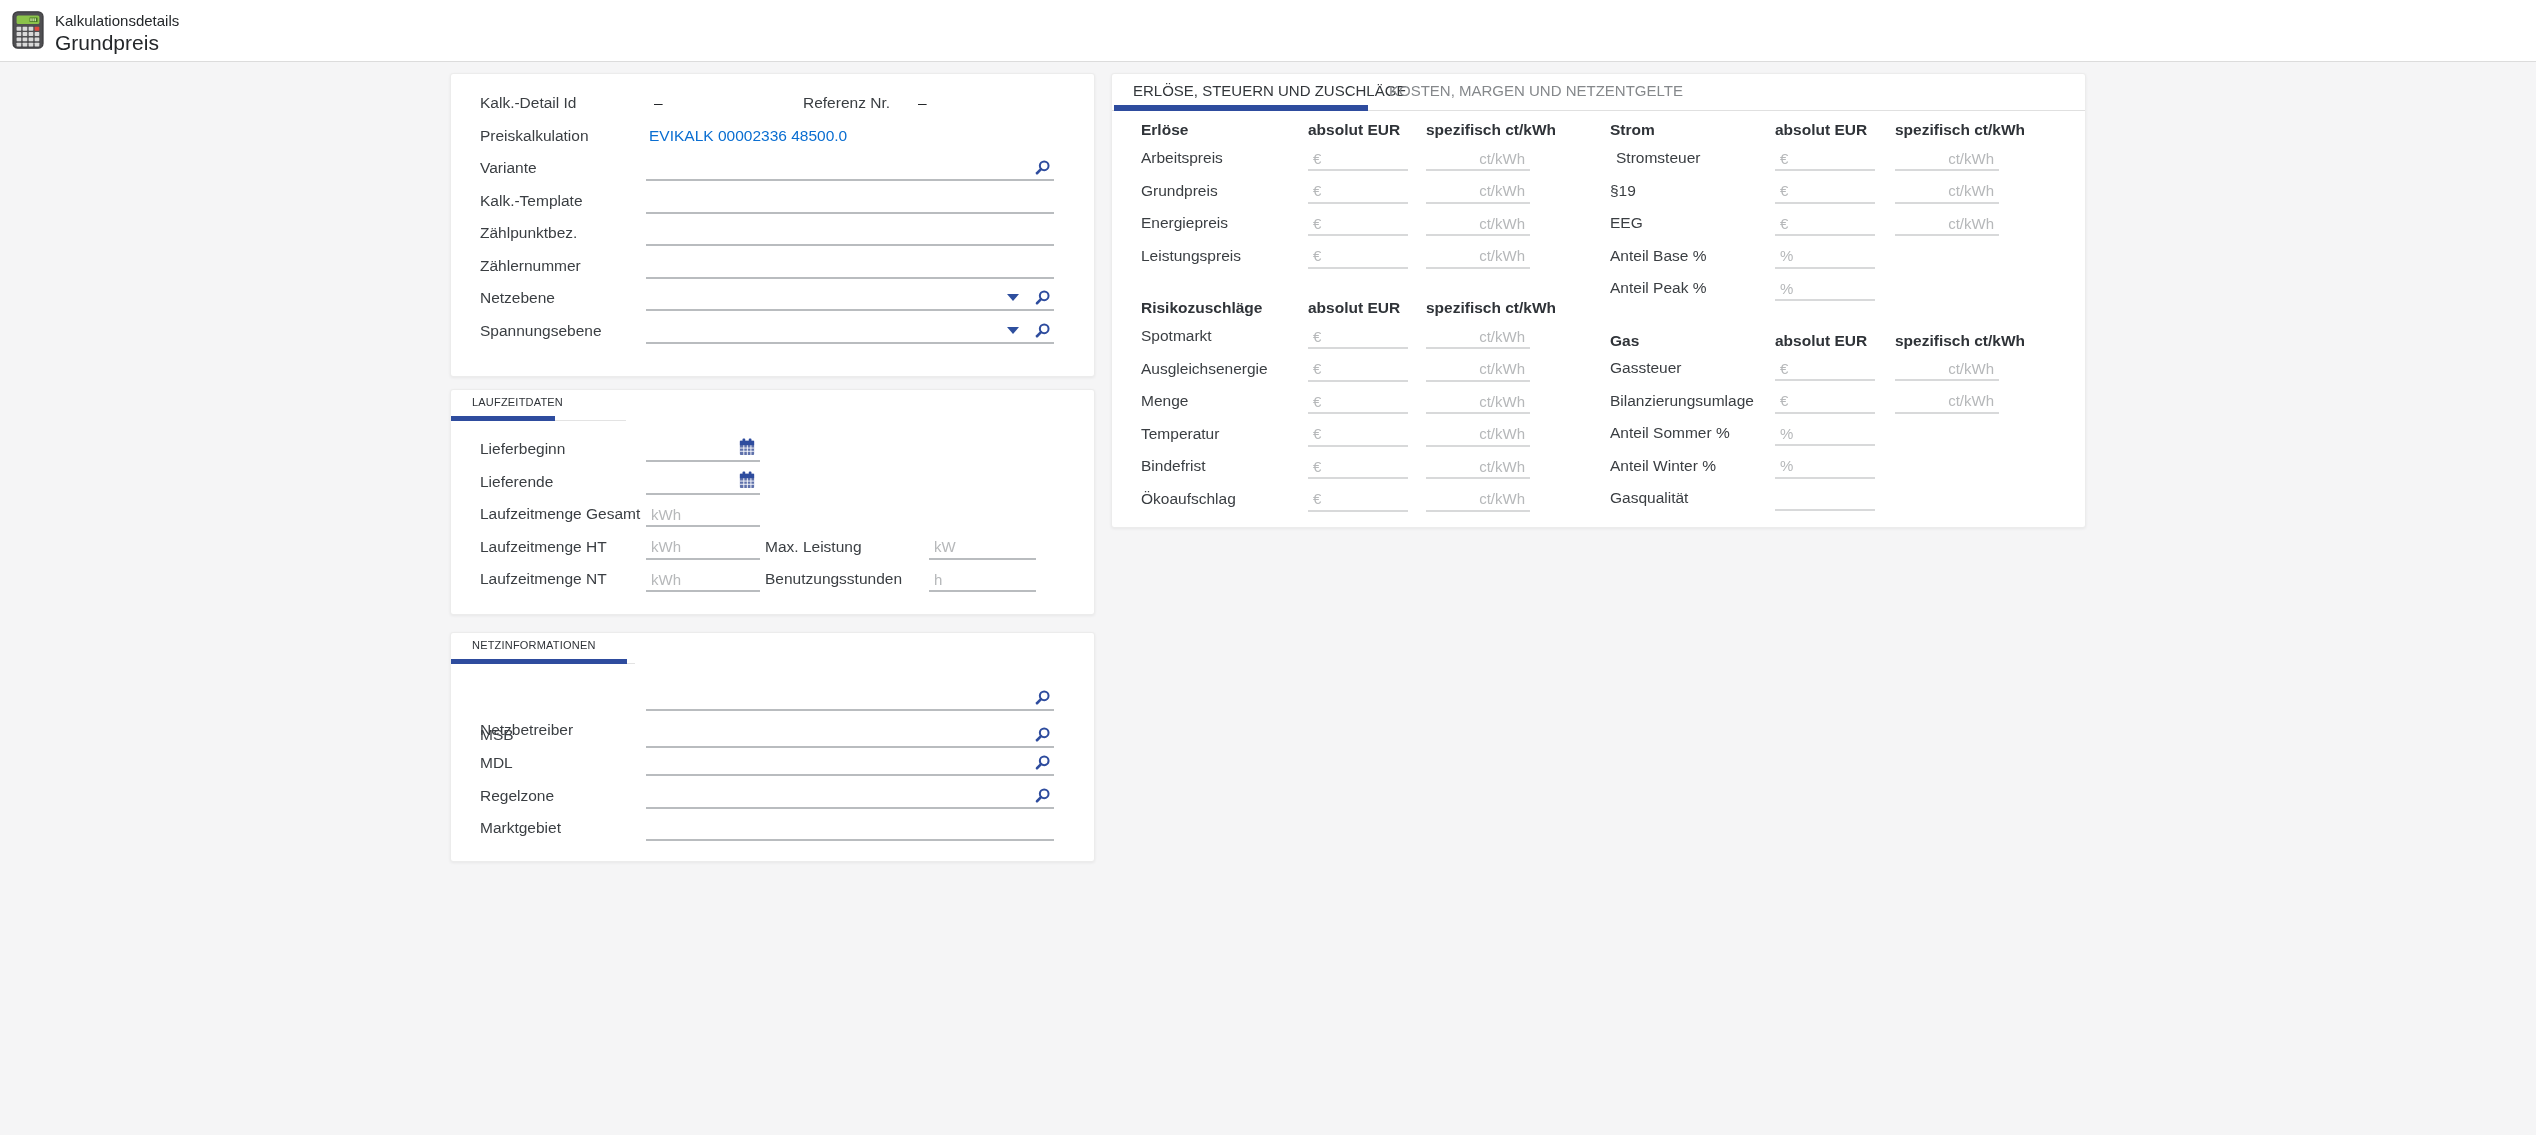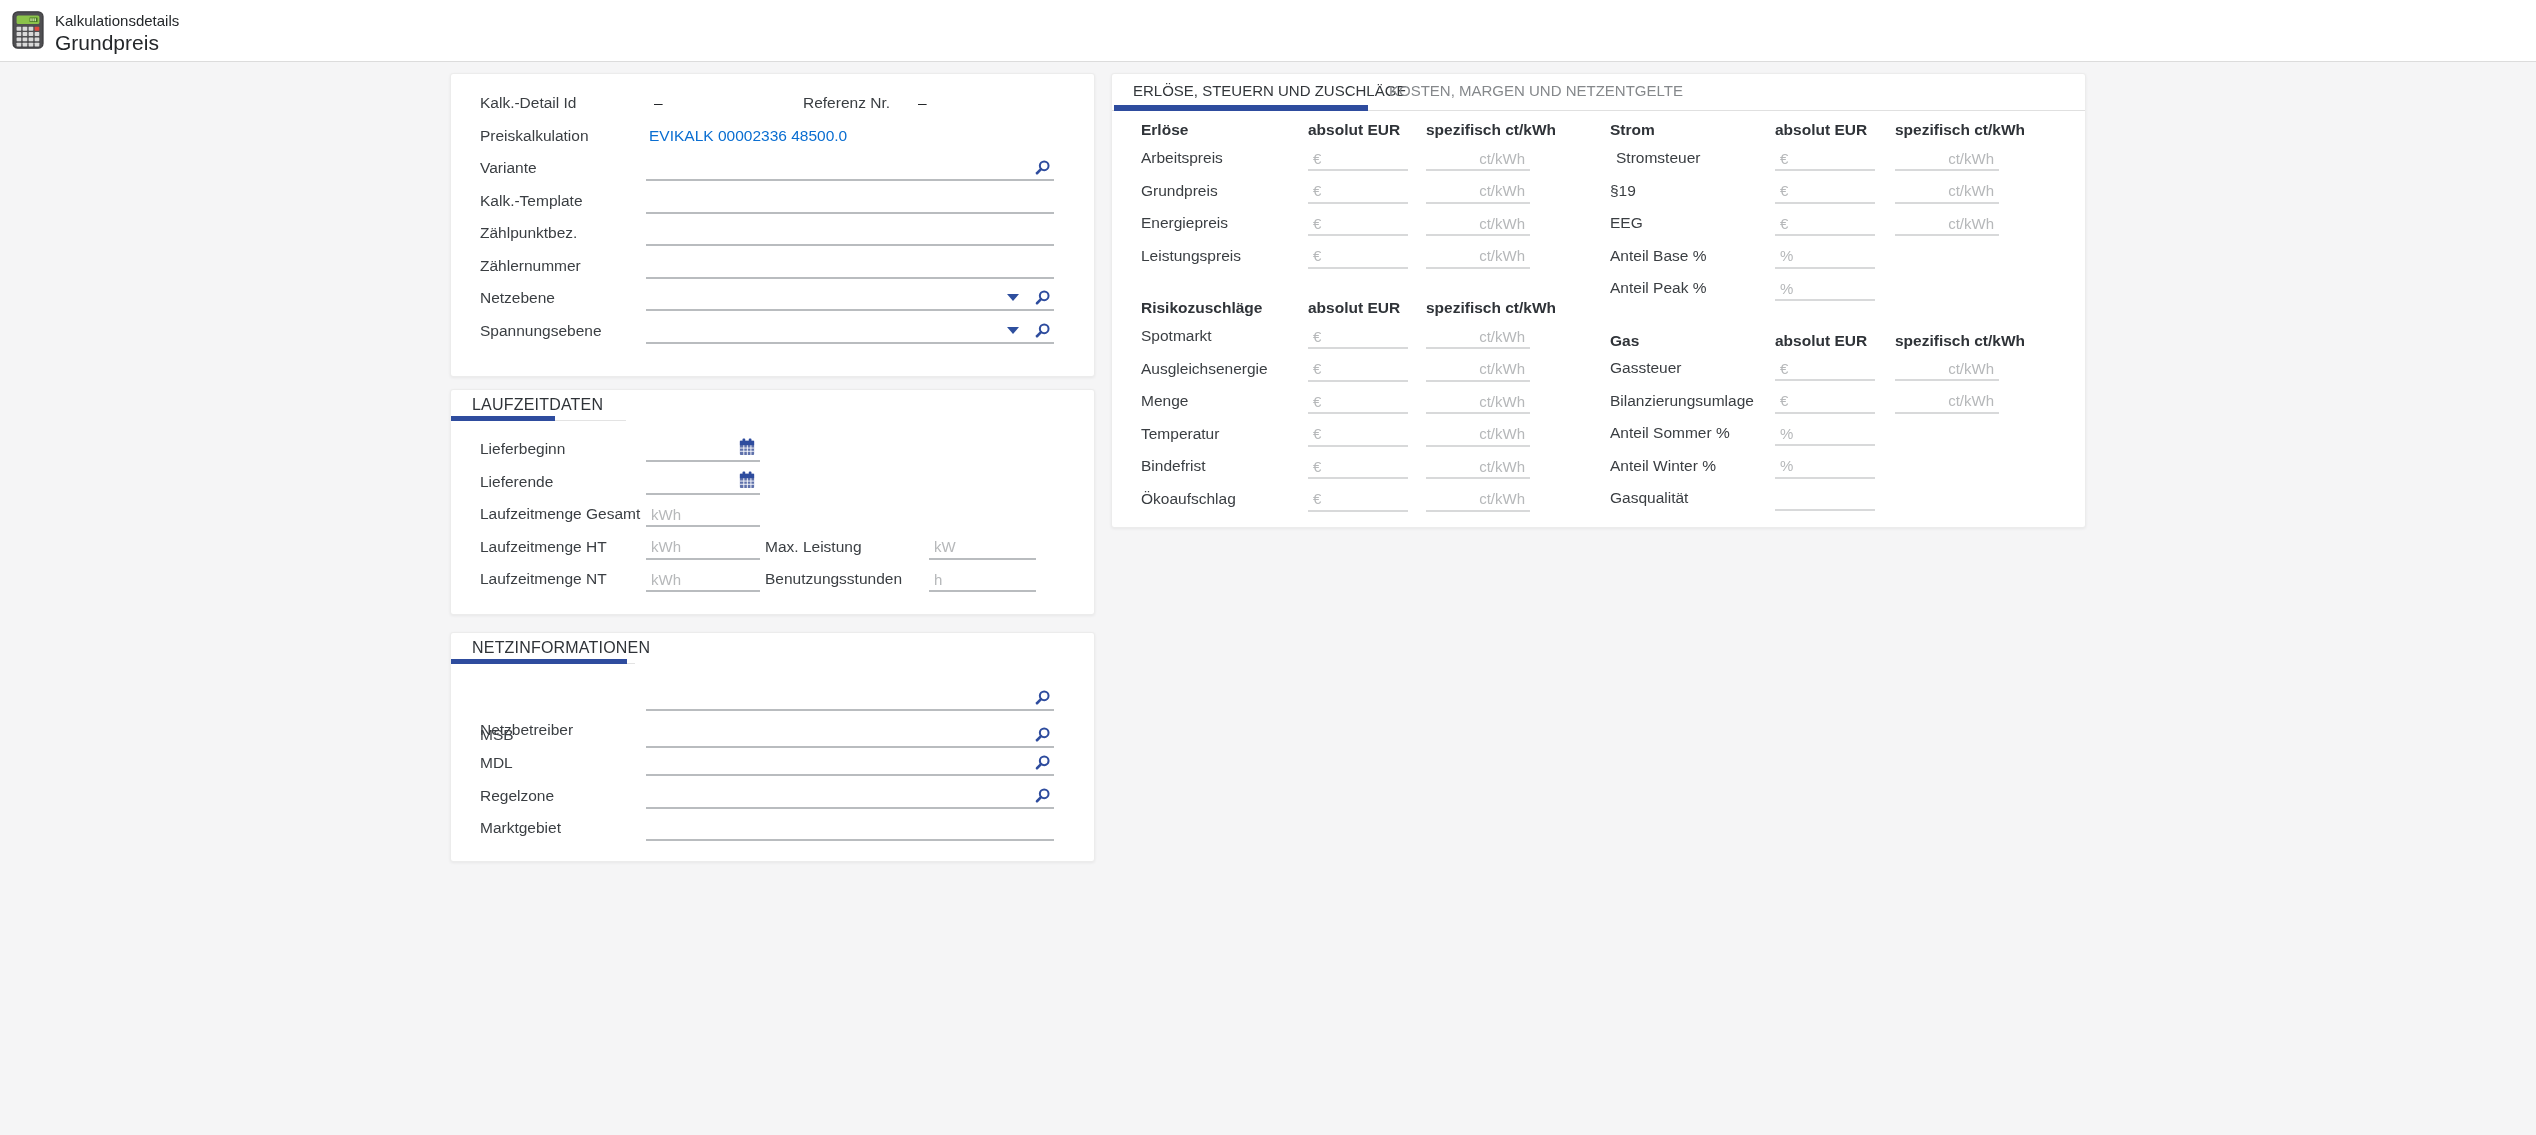--- a/index.html
+++ b/index.html
@@ -51,21 +51,21 @@
   input.alignr{text-align:right;}
 
   .icon-abs{position:absolute;}
   .dd-arrow{
     display:block;width:0;height:0;
     border-left:6px solid transparent;border-right:6px solid transparent;
     border-top:7px solid #2e4f9e;
   }
 
   
-  .card-tab-text{position:absolute;left:21px;top:6px;font-size:16px;color:#2f3338;letter-spacing:.2px;white-space:nowrap;cursor:pointer;}
+  .card-tab-text{position:absolute;left:21px;top:6px;font-size:11px;color:#2f3338;letter-spacing:.2px;white-space:nowrap;cursor:pointer;}
   .card-tab-bar{position:absolute;left:0;height:5px;background:#2e4c9e;}
   .card-tab-base{position:absolute;left:0;height:1px;background:#e3e3e3;}
 
   
   .tabstrip{position:absolute;left:0;top:0;width:100%;height:38px;}
   .tab{position:absolute;top:0;line-height:33px;font-size:15px;white-space:nowrap;cursor:pointer;}
   .tab.active{color:#32363a;}
   .tab.inactive{color:#85888b;}
   .tab-bar{position:absolute;left:2px;top:31px;width:254px;height:6px;background:#2e4c9e;}
   .tab-base{position:absolute;left:0;right:0;top:36px;height:1px;background:#e0e0e0;}

